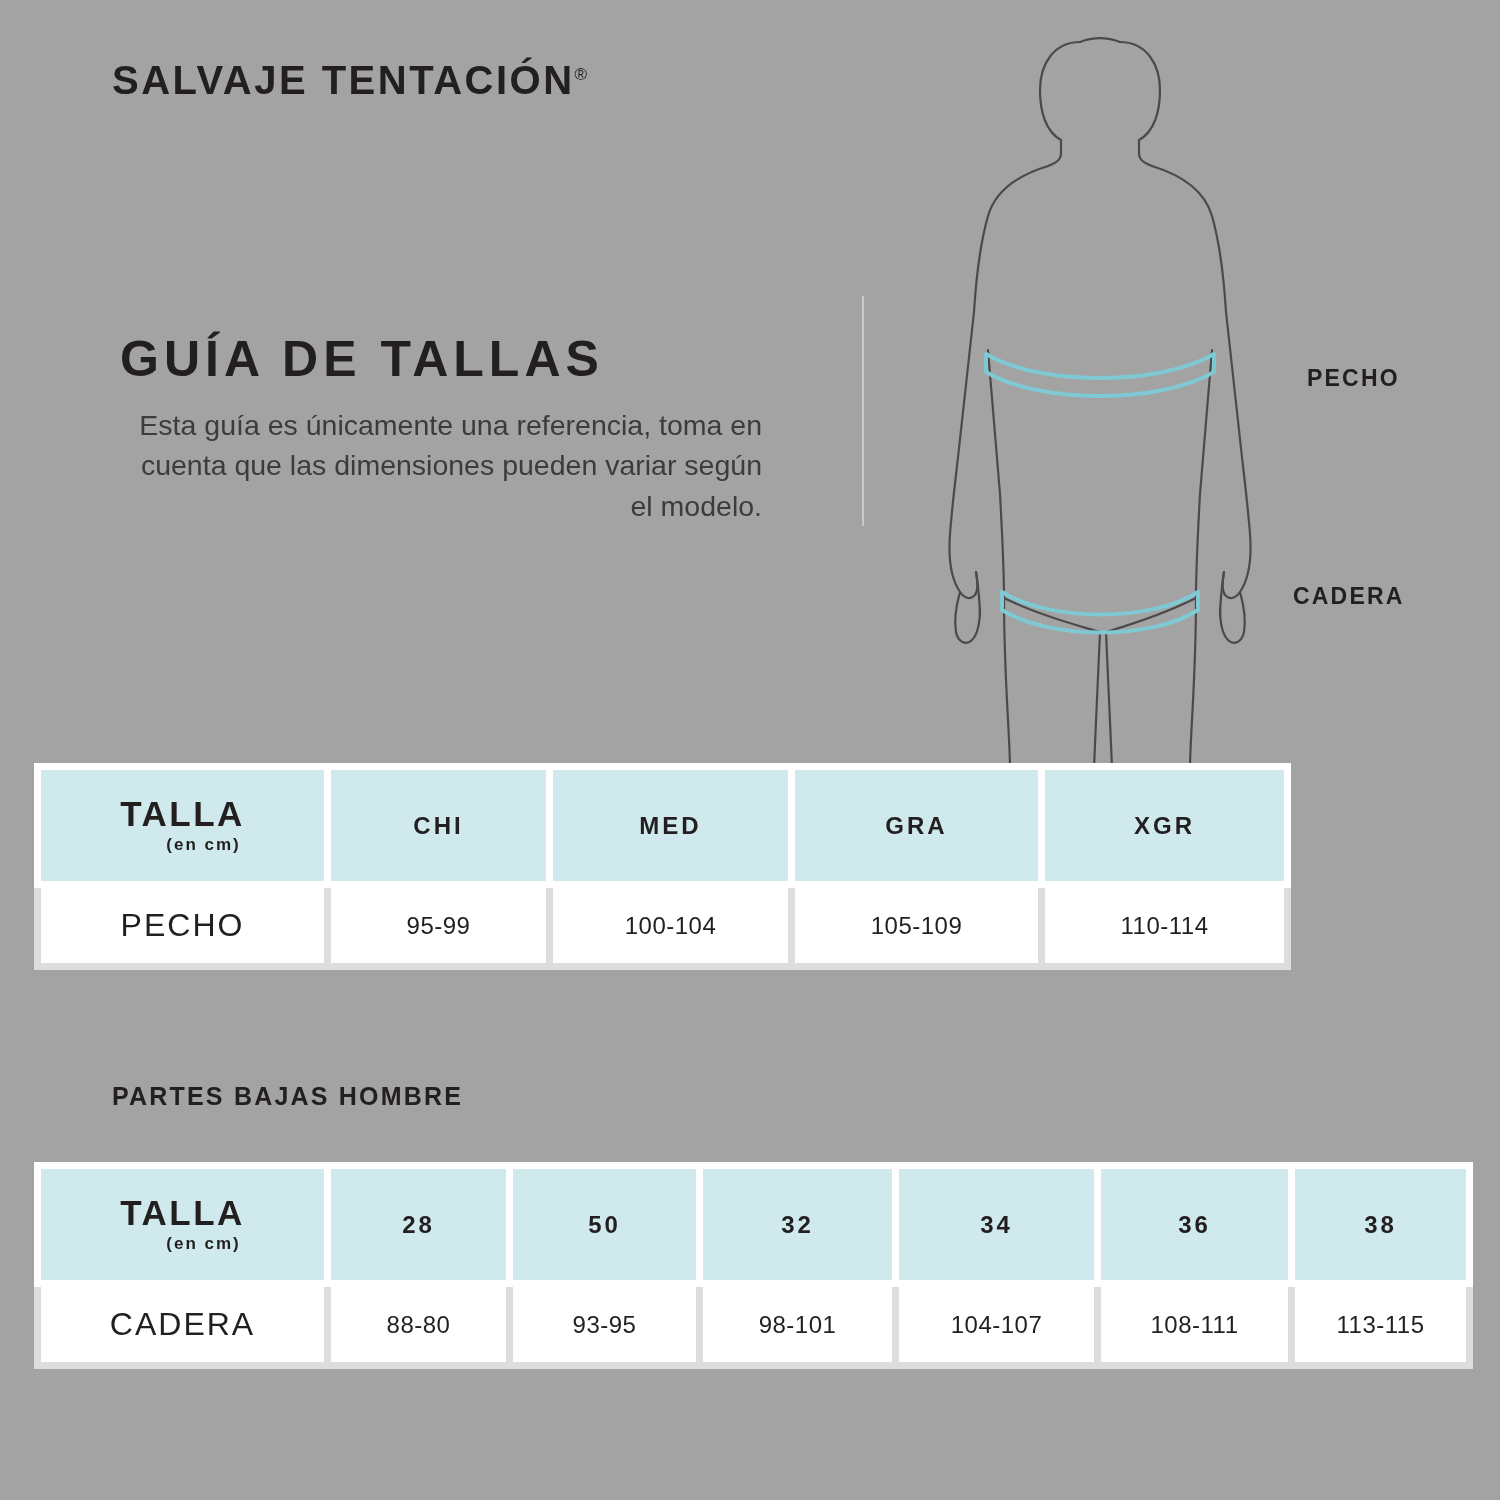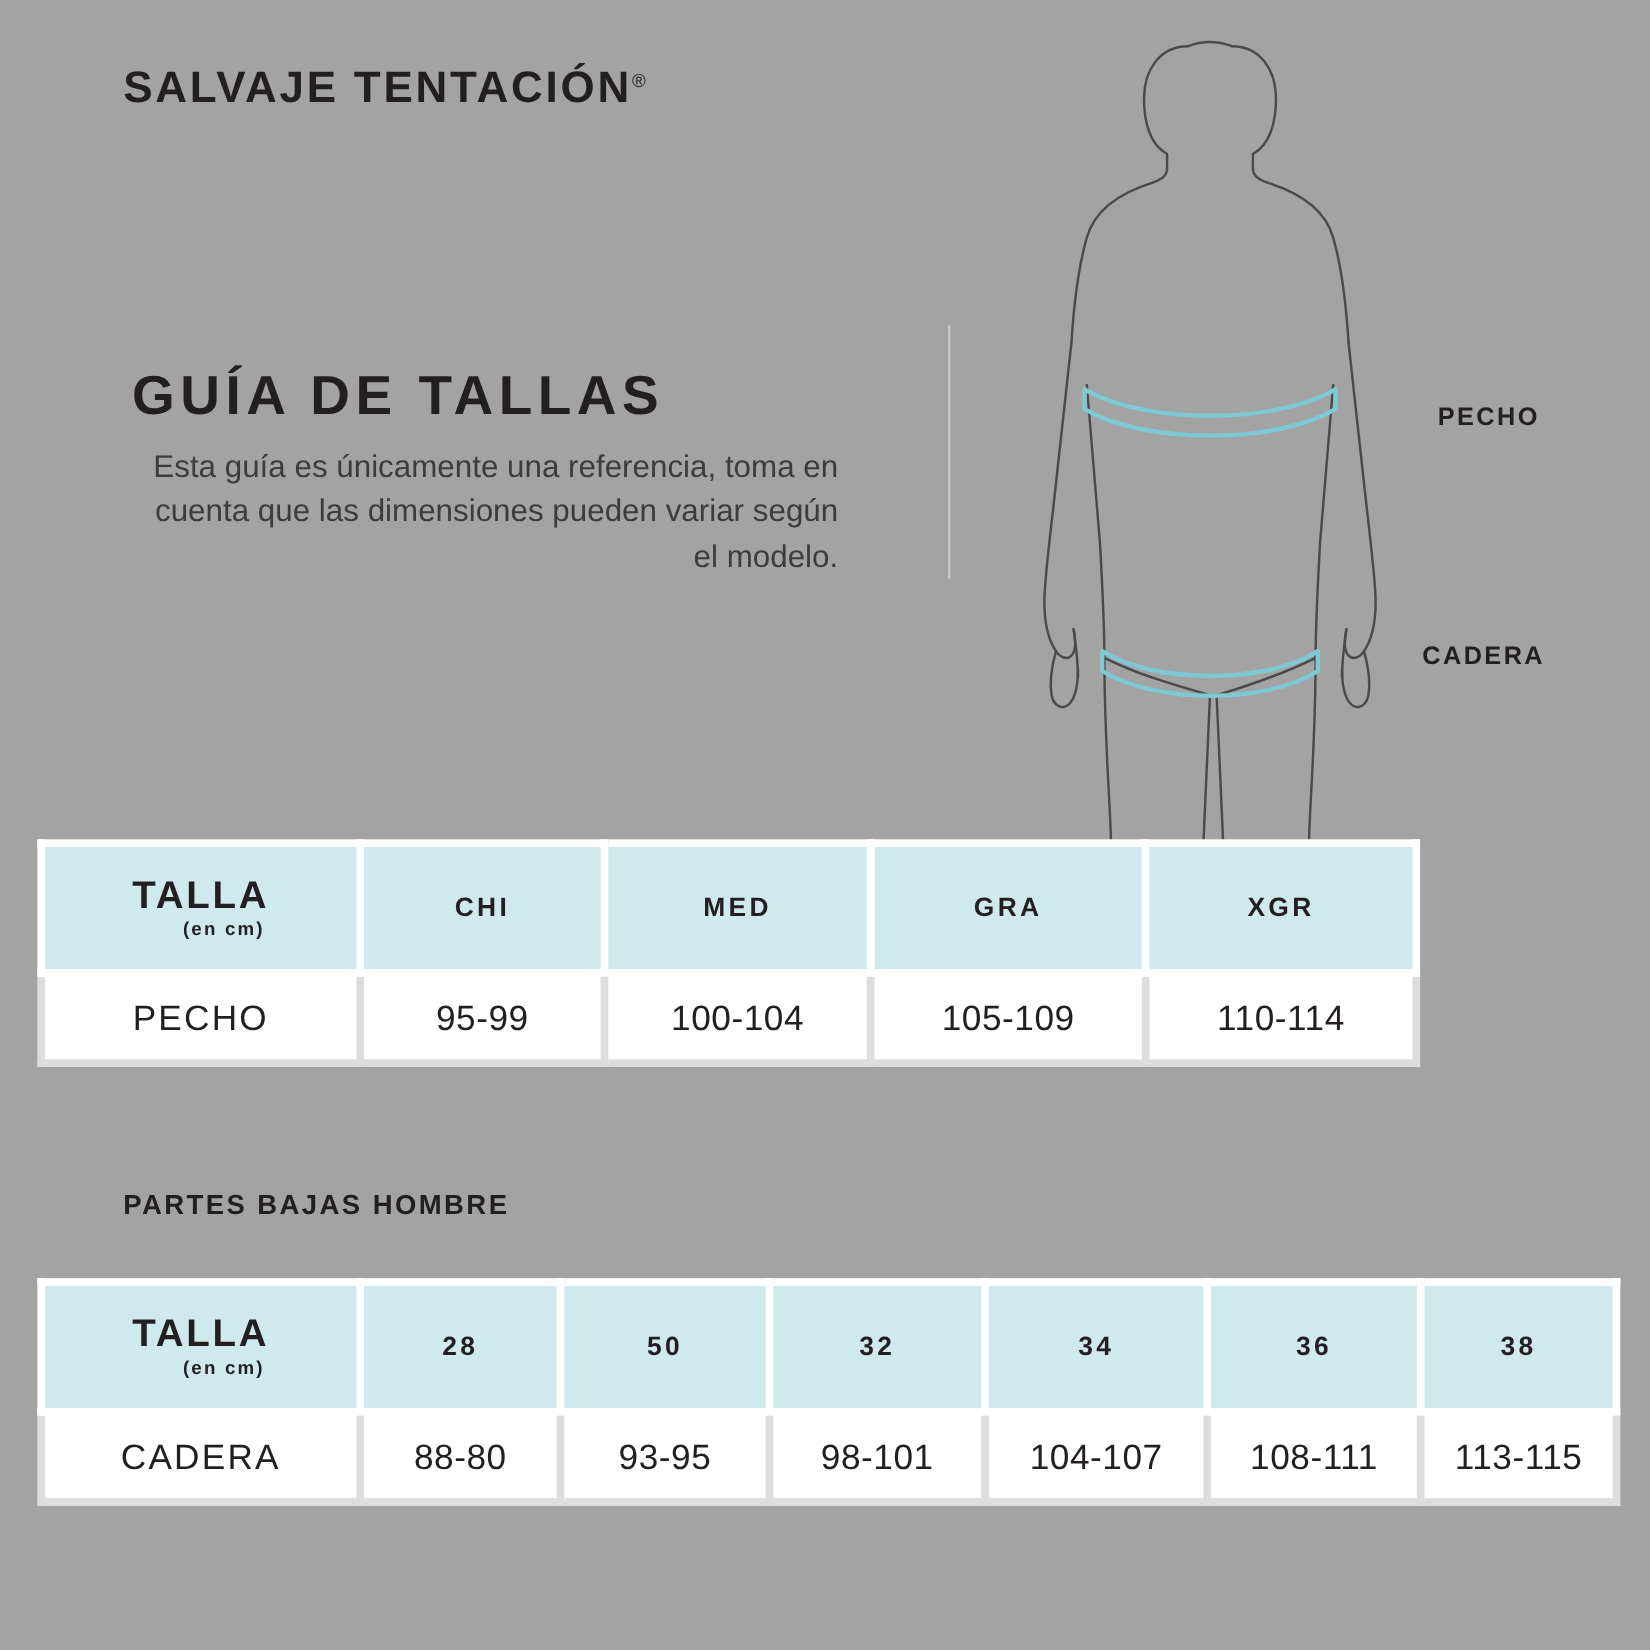--- a/index.html
+++ b/index.html
@@ -153,21 +153,21 @@
     font-size: 24px;
     font-weight: 700;
     letter-spacing: 3px;
   }
   .row-label {
     font-size: 32px;
     font-weight: 400;
     letter-spacing: 2px;
   }
   .cell-val {
-    font-size: 32px;
+    font-size: 24px;
     font-weight: 400;
     letter-spacing: 0.5px;
   }
 
   
   #table-top { left: 34px; top: 763px; width: 1250px; }
   
   #table-bottom { left: 34px; top: 1162px; width: 1432px; }
 </style>
 </head>

